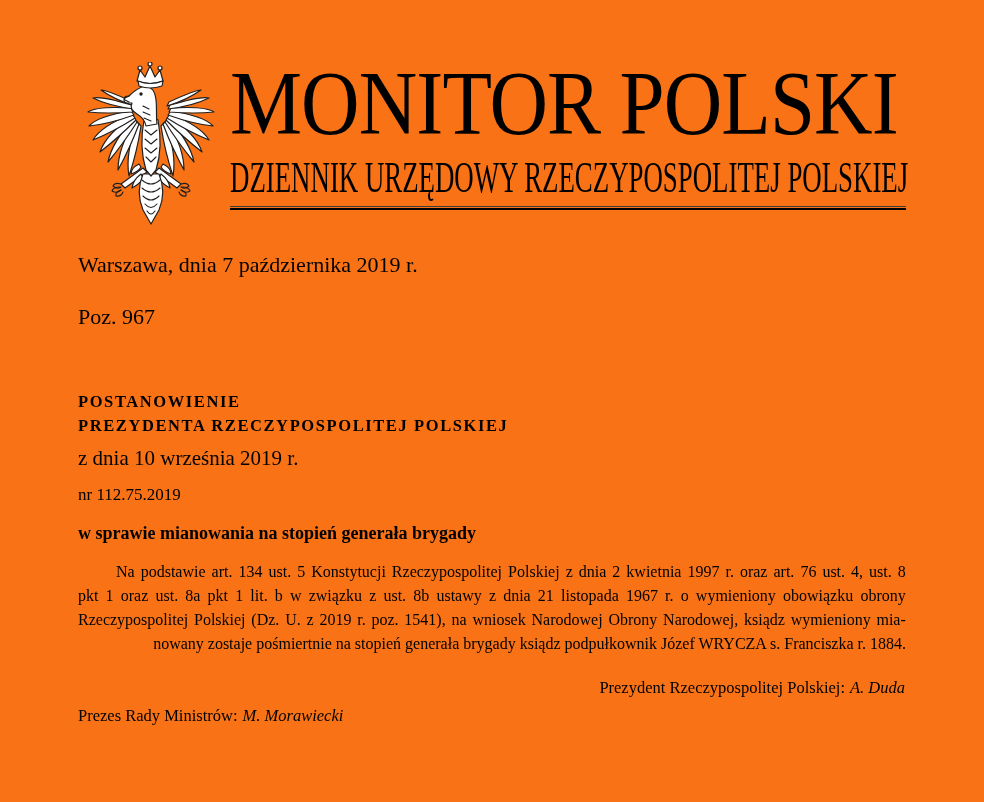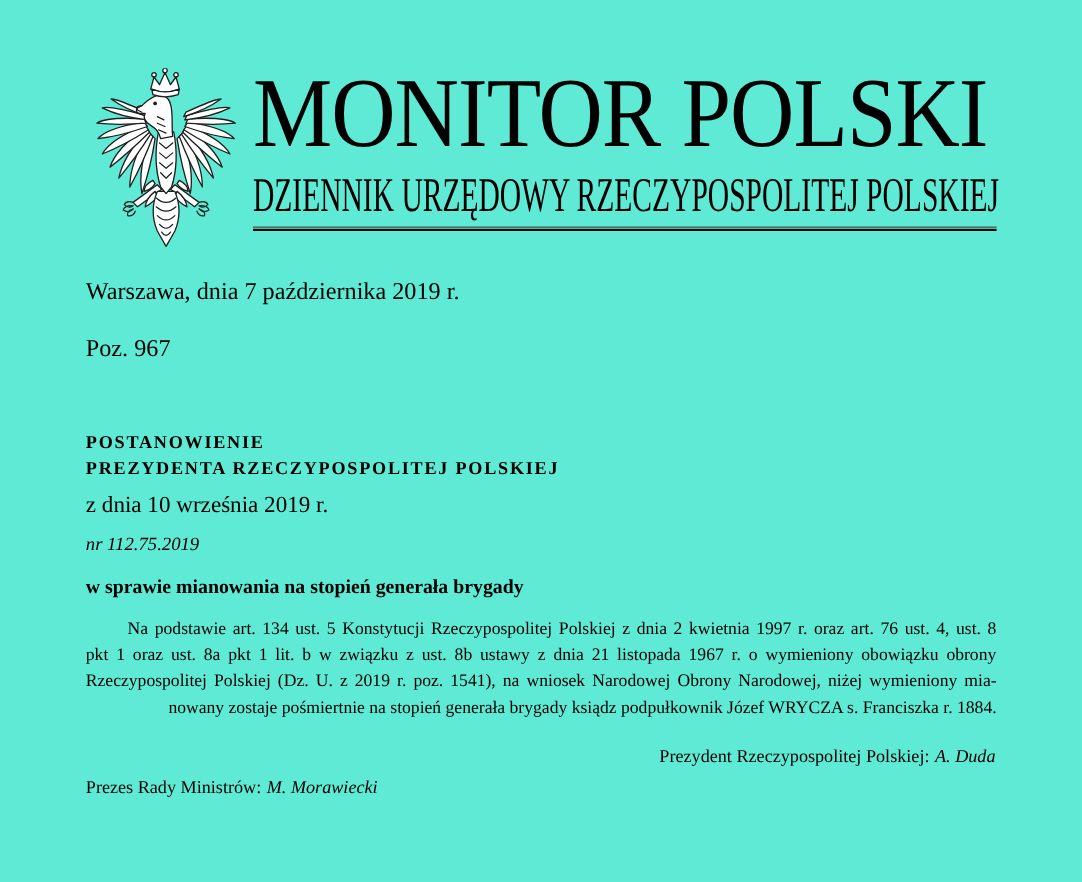--- a/index.html
+++ b/index.html
@@ -1,20 +1,20 @@
 <!DOCTYPE html>
 <html><head>
 <meta charset="utf-8">
 <style>
   html, body { margin: 0; padding: 0; background: #ffffff; }
   .page {
     position: relative;
     width: 984px;
     height: 802px;
-    background: #5eead4;
+    background: #f97316;
     color: #000000;
     font-family: "Liberation Serif", "DejaVu Serif", serif;
     overflow: hidden;
   }
 
   
   .emblem {
     position: absolute;
     left: 85px; top: 62px;
     width: 132px; height: 172px;
@@ -54,21 +54,21 @@
     left: 78px; width: 828px;
     text-align: left;
     line-height: 1;
     white-space: nowrap;
   }
   .dateline   { top: 254px; font-size: 22px; }
   .poz        { top: 306px; font-size: 22px; }
   .act-kind   { top: 394px; font-size: 16.5px; font-weight: bold; letter-spacing: 1.6px; }
   .act-issuer { top: 418px; font-size: 16.5px; font-weight: bold; letter-spacing: 1.6px; }
   .act-date   { top: 448px; font-size: 21px; }
-  .act-number { top: 486px; font-size: 17px; font-style: italic; }
+  .act-number { top: 486px; font-size: 17px; }
   .act-title  { top: 524px; font-size: 18px; font-weight: bold; }
 
   
   .body-paragraph {
     position: absolute;
     left: 78px; top: 560px;
     width: 828px;
     font-size: 16px;
     text-align: right;
   }
@@ -241,21 +241,21 @@
         <span>z</span>
         <span>2019</span>
         <span>r.</span>
         <span>poz.</span>
         <span>1541),</span>
         <span>na</span>
         <span>wniosek</span>
         <span>Narodowej</span>
         <span>Obrony</span>
         <span>Narodowej,</span>
-        <span>niżej</span>
+        <span>ksiądz</span>
         <span>wymieniony</span>
         <span>mia-</span>
       </div>
       <div class="body-line last">nowany zostaje pośmiertnie na stopień generała brygady ksiądz podpułkownik Józef WRYCZA s. Franciszka r. 1884.</div>
     </div>
 
   <div class="sig sig-president">
     <span>Prezydent Rzeczypospolitej Polskiej:</span><span class="sig-name">A. Duda</span>
   </div>
   <div class="sig sig-pm">

